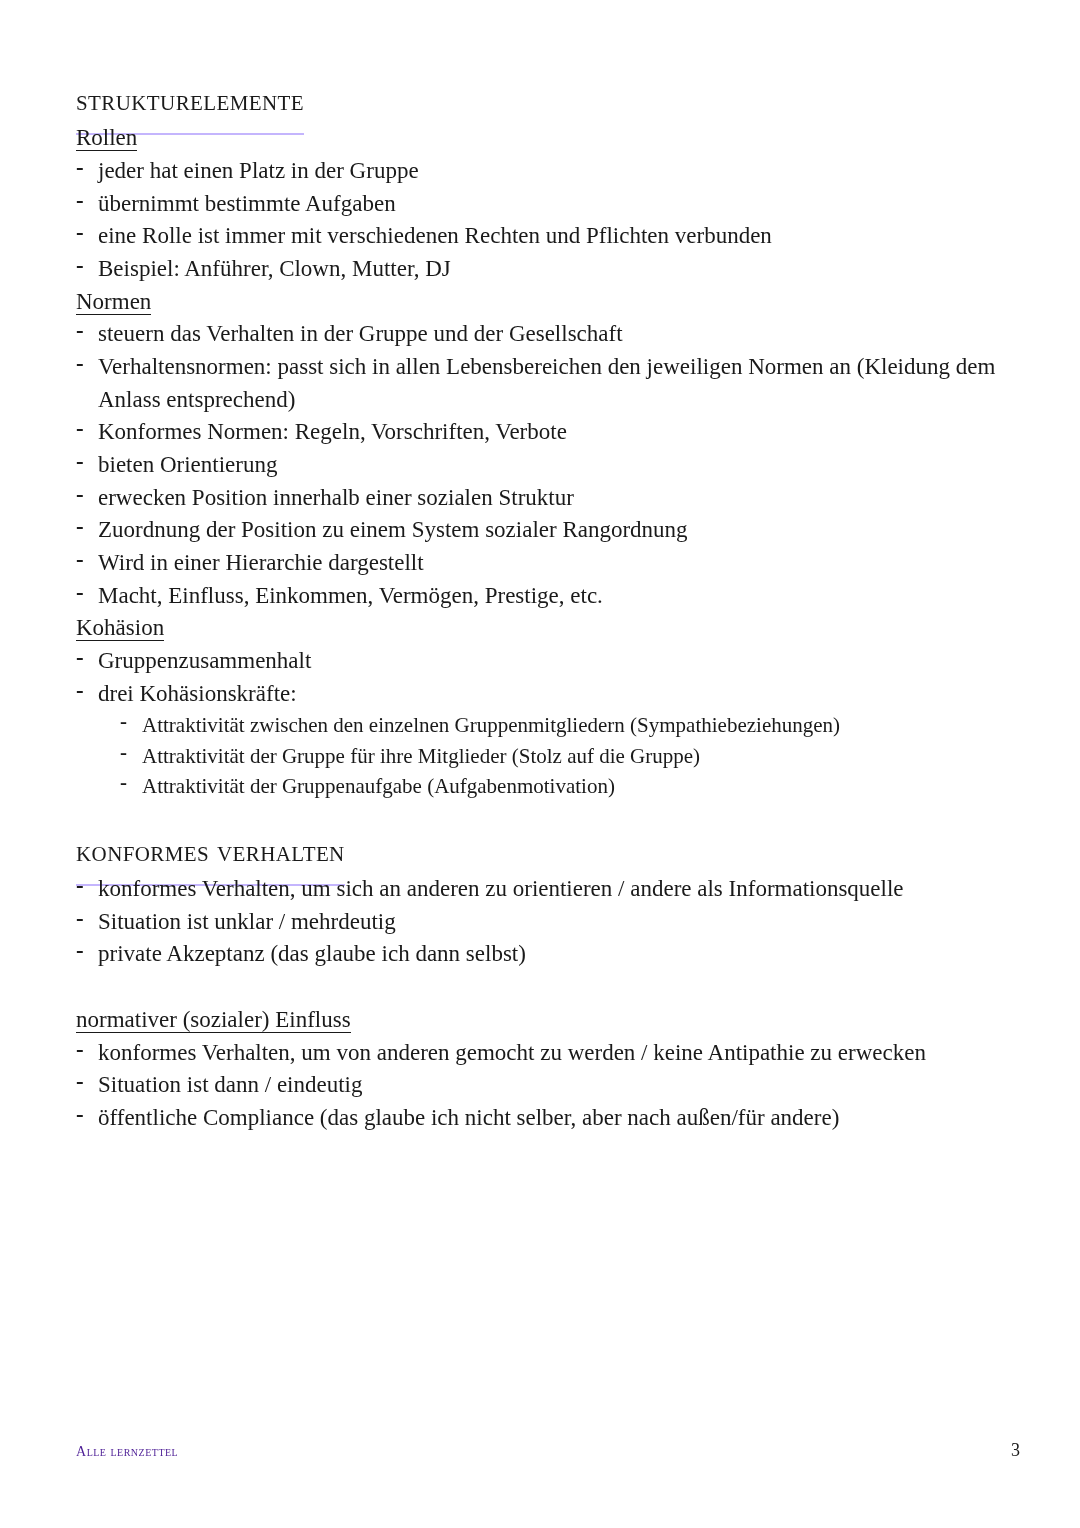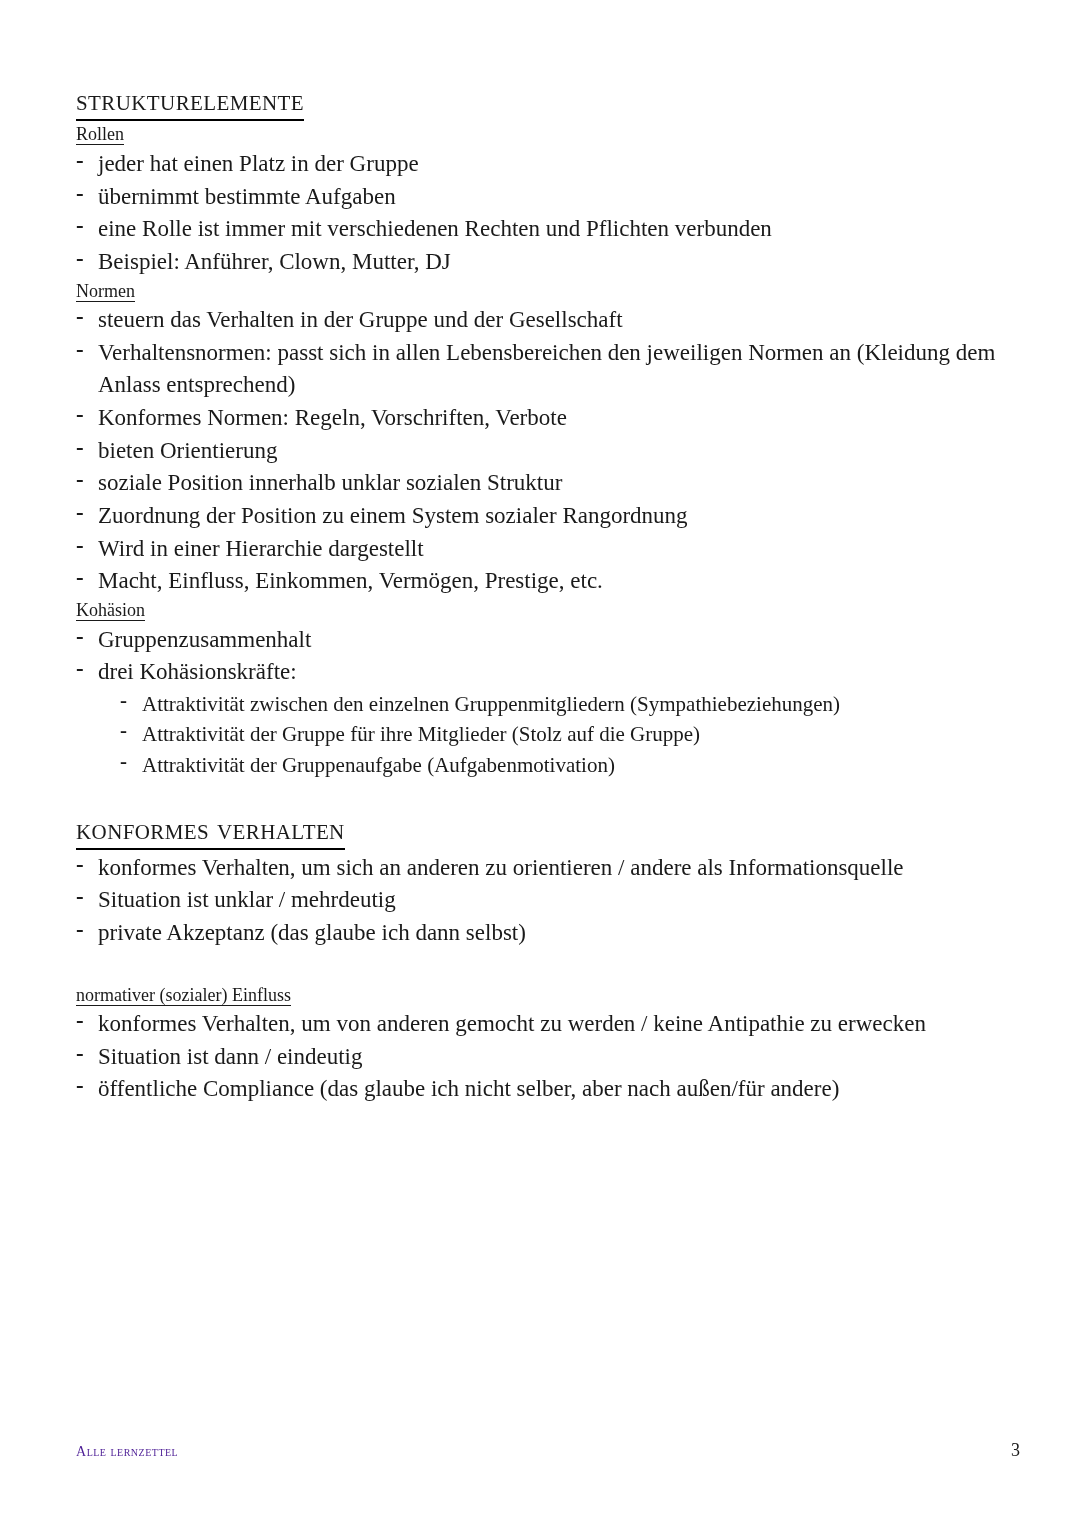--- a/index.html
+++ b/index.html
@@ -28,33 +28,33 @@
   .major-heading {
     font-size: 30px;
     line-height: 1.08;
     font-weight: 400;
     letter-spacing: 0.4px;
     margin: 0 0 6px 0;
     display: block;
   }
   .major-heading .hd-inner {
     display: inline;
-    border-bottom: 2px solid #000000;
-    padding-bottom: 3px;
+    border-bottom: 2px solid #c4b5fd;
+    padding-bottom: 17px;
     font-variant: small-caps;
     text-transform: lowercase;
     margin-top: 24px;
   }
   .major-heading .hd-inner::first-letter {
     text-transform: uppercase;
   }
 
   
   .sub-heading {
-    font-size: 18px;
+    font-size: 23px;
     line-height: 1.42;
     margin: 0;
     display: block;
   }
   .sub-heading .sh-inner {
     border-bottom: 1.5px solid #1a1a1a;
     padding-bottom: 0px;
     display: inline;
   }
 
@@ -169,21 +169,21 @@
         </div>
         <div class="bullet">
           <span class="marker">-</span>
           <span class="btext">bieten Orientierung</span>
         </div>
       </div>
 
       <div>
         <div class="bullet">
           <span class="marker">-</span>
-          <span class="btext">soziale Position innerhalb unklar sozialen Struktur</span>
+          <span class="btext">erwecken Position innerhalb einer sozialen Struktur</span>
         </div>
         <div class="bullet">
           <span class="marker">-</span>
           <span class="btext">Zuordnung der Position zu einem System sozialer Rangordnung</span>
         </div>
         <div class="bullet">
           <span class="marker">-</span>
           <span class="btext">Wird in einer Hierarchie dargestellt</span>
         </div>
         <div class="bullet">

